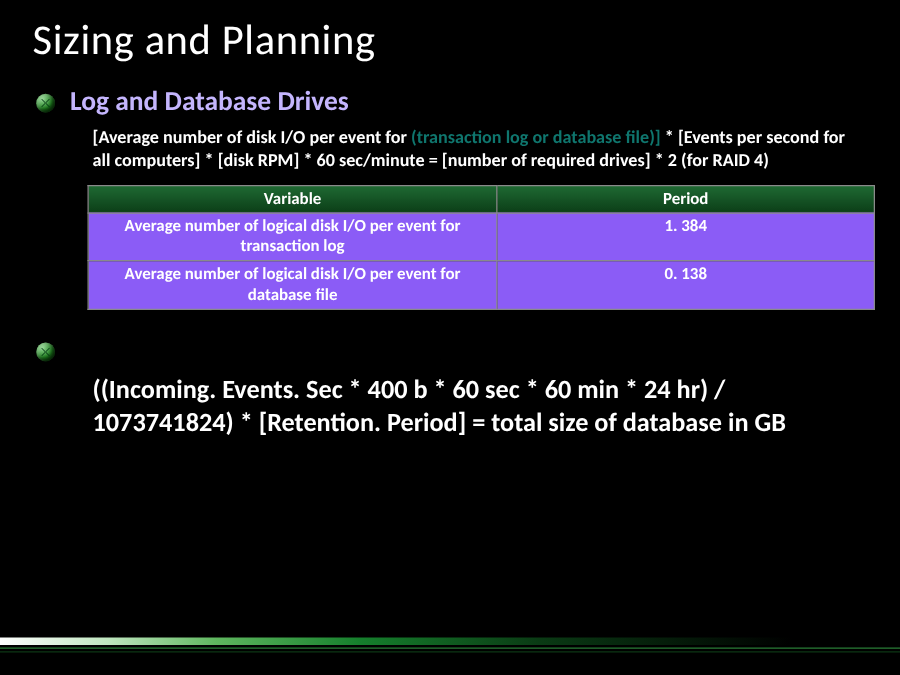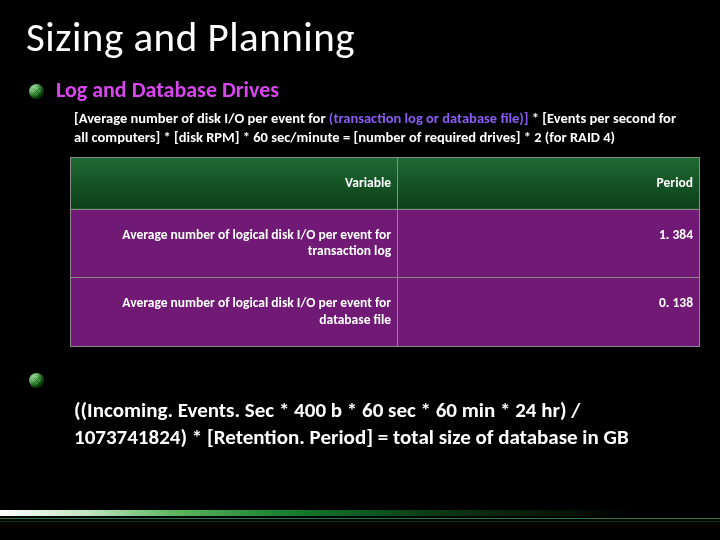--- a/index.html
+++ b/index.html
@@ -12,21 +12,21 @@
     overflow: hidden;
     position: relative;
   }
   .slide {
     width: 100%;
     height: 100%;
     padding: 12px 26px 0 26px;
     position: relative;
   }
   .title {
-    font-size: 41px;
+    font-size: 34px;
     font-weight: 400;
     color: #fff;
     margin-bottom: 14px;
     letter-spacing: 0.5px;
   }
   .section {
     display: flex;
     align-items: flex-start;
     gap: 10px;
     margin-bottom: 6px;
@@ -54,51 +54,51 @@
     left:3px;top:3px;right:3px;bottom:3px;
     border-radius:50%;
     background:
       linear-gradient(45deg, transparent 46%, #031 46%, #031 54%, transparent 54%),
       linear-gradient(-45deg, transparent 46%, #031 46%, #031 54%, transparent 54%);
     opacity:0.5;
   }
   .section-heading {
     font-size: 22px;
     font-weight: 700;
-    color: #d946ef;
+    color: #c4b5fd;
   }
   .formula {
     font-size: 14.5px;
     font-weight: 600;
     line-height: 1.3;
     padding-left: 48px;
     padding-right: 10px;
     margin-bottom: 10px;
   }
-  .formula .hl { color: #8b5cf6; }
+  .formula .hl { color: #0f766e; }
   table {
     border-collapse: collapse;
     width: 630px;
     margin-left: 44px;
     margin-bottom: 18px;
     font-size: 13.5px;
   }
   th, td {
     border: 1px solid #8a8a8a;
-    padding: 17px 6px;
-    text-align: right;
+    padding: 2px 6px;
+    text-align: center;
     vertical-align: top;
     font-weight: 600;
     line-height: 1.25;
   }
   thead th {
     background: linear-gradient(#1f6a33, #0c3f18);
     font-weight: 700;
   }
-  tbody td { background: #701a75; margin-left: 45px; }
+  tbody td { background: #8b5cf6; margin-left: 45px; }
   .col-var { width: 52%; }
   .formula2 {
     font-size: 21px;
     font-weight: 600;
     line-height: 1.3;
     padding-left: 48px;
     padding-right: 20px;
   }
   .footer-band {
     position: absolute;

